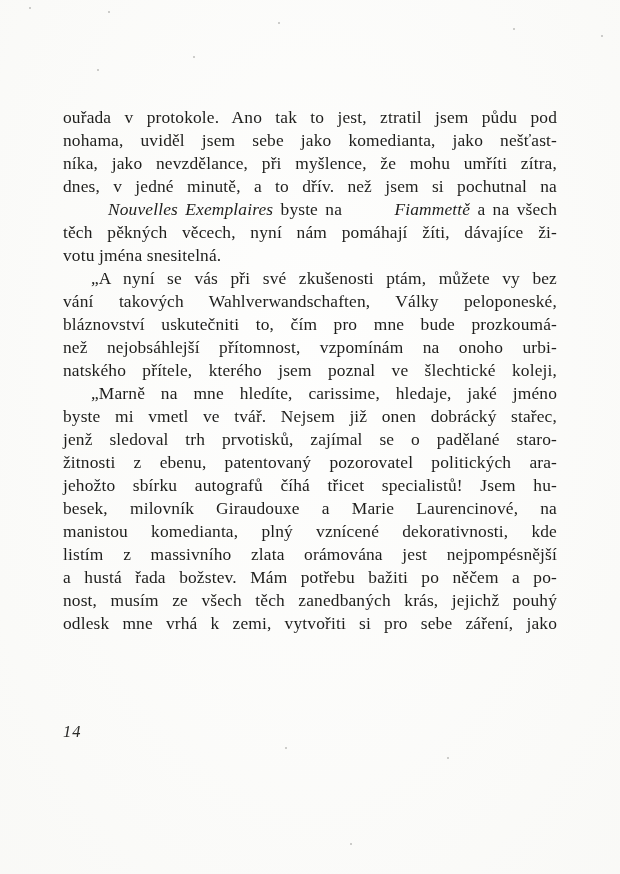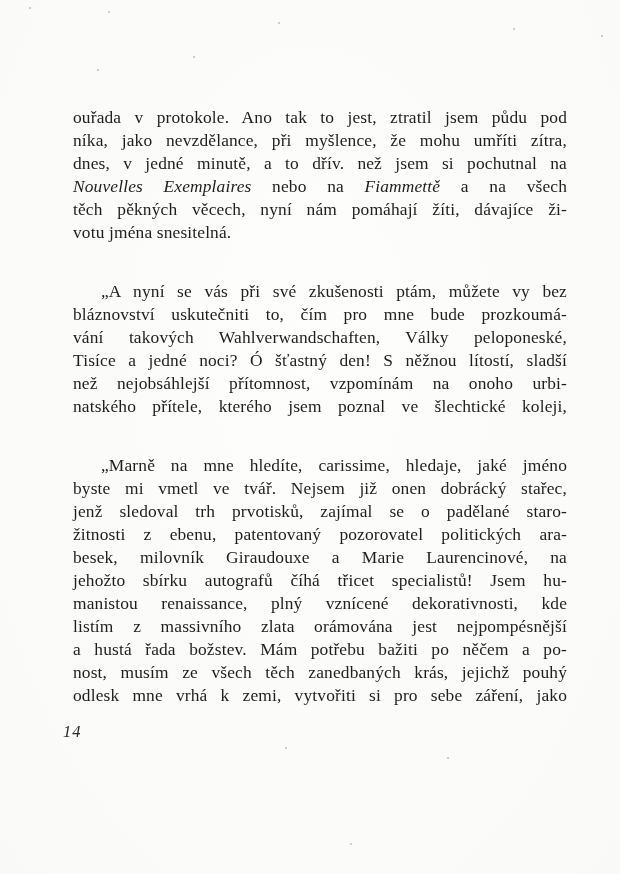--- a/index.html
+++ b/index.html
@@ -17,44 +17,44 @@
   }
   .page {
     position: absolute;
     inset: 0;
     background:
       radial-gradient(ellipse at 50% 40%, rgba(255,255,255,0.6), rgba(240,240,236,0.25)),
       #fcfcfa;
   }
   .textblock {
     position: absolute;
-    left: 73px;
+    left: 63px;
     top: 106px;
     width: 494px;
   }
   .line {
     height: 23px;
     line-height: 23px;
     font-size: 17.4px;
     letter-spacing: 0.15px;
     text-align: justify;
     text-align-last: justify;
     overflow: visible;
     white-space: normal;
   }
   .line.end {
     text-align: right;
     text-align-last: left;
   }
   .line.ind {
     text-indent: 28px;
-    margin-top: 36px;
   }
   .it {
     font-style: italic;
+    margin-left: 45px;
   }
   .pagenum {
     position: absolute;
     left: 63px;
     top: 720px;
     height: 23px;
     line-height: 23px;
     font-size: 16.5px;
     font-style: italic;
     letter-spacing: 1px;
@@ -67,38 +67,38 @@
     opacity: 0.55;
   }
 </style>
 </head>
 <body>
 
 <div class="page">
 
   <div class="textblock" id="textblock">
       <div class="line"><span>ouřada v protokole. Ano tak to jest, ztratil jsem půdu pod</span></div>
+      <div class="line"><span>nohama, uviděl jsem sebe jako komedianta, jako nešťast-</span></div>
       <div class="line"><span>níka, jako nevzdělance, při myšlence, že mohu umříti zítra,</span></div>
       <div class="line"><span>dnes, v jedné minutě, a to dřív. než jsem si pochutnal na</span></div>
-      <div class="line"><span class="it">Nouvelles Exemplaires</span><span> nebo na </span><span class="it">Fiammettě</span><span> a na všech</span></div>
+      <div class="line"><span class="it">Nouvelles Exemplaires</span><span> byste na </span><span class="it">Fiammettě</span><span> a na všech</span></div>
       <div class="line"><span>těch pěkných věcech, nyní nám pomáhají žíti, dávajíce ži-</span></div>
       <div class="line end"><span>votu jména snesitelná.</span></div>
       <div class="line ind"><span>„A nyní se vás při své zkušenosti ptám, můžete vy bez</span></div>
+      <div class="line"><span>vání takových Wahlverwandschaften, Války peloponeské,</span></div>
       <div class="line"><span>bláznovství uskutečniti to, čím pro mne bude prozkoumá-</span></div>
-      <div class="line"><span>vání takových Wahlverwandschaften, Války peloponeské,</span></div>
-      <div class="line"><span>Tisíce a jedné noci? Ó šťastný den! S něžnou lítostí, sladší</span></div>
       <div class="line"><span>než nejobsáhlejší přítomnost, vzpomínám na onoho urbi-</span></div>
       <div class="line"><span>natského přítele, kterého jsem poznal ve šlechtické koleji,</span></div>
       <div class="line ind"><span>„Marně na mne hledíte, carissime, hledaje, jaké jméno</span></div>
       <div class="line"><span>byste mi vmetl ve tvář. Nejsem již onen dobrácký stařec,</span></div>
       <div class="line"><span>jenž sledoval trh prvotisků, zajímal se o padělané staro-</span></div>
       <div class="line"><span>žitnosti z ebenu, patentovaný pozorovatel politických ara-</span></div>
+      <div class="line"><span>jehožto sbírku autografů číhá třicet specialistů! Jsem hu-</span></div>
       <div class="line"><span>besek, milovník Giraudouxe a Marie Laurencinové, na</span></div>
-      <div class="line"><span>jehožto sbírku autografů číhá třicet specialistů! Jsem hu-</span></div>
-      <div class="line"><span>manistou renaissance, plný vznícené dekorativnosti, kde</span></div>
+      <div class="line"><span>manistou komedianta, plný vznícené dekorativnosti, kde</span></div>
       <div class="line"><span>listím z massivního zlata orámována jest nejpompésnější</span></div>
       <div class="line"><span>a hustá řada božstev. Mám potřebu bažiti po něčem a po-</span></div>
       <div class="line"><span>nost, musím ze všech těch zanedbaných krás, jejichž pouhý</span></div>
       <div class="line"><span>odlesk mne vrhá k zemi, vytvořiti si pro sebe záření, jako</span></div>
     </div>
 
   <div class="pagenum">14</div>
 
   <div class="speck" style="left:29px;top:7px;width:2px;height:2px;"></div>
   <div class="speck" style="left:108px;top:11px;width:2px;height:2px;"></div>

